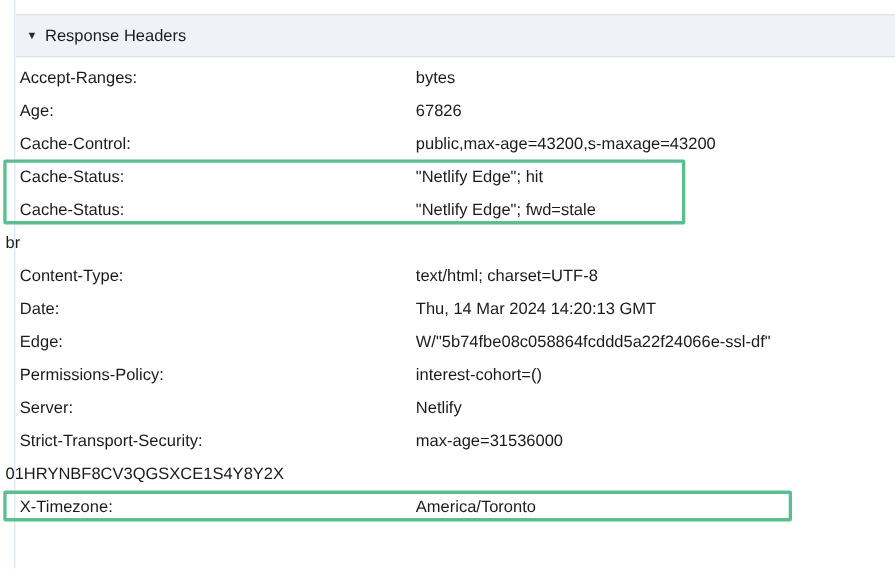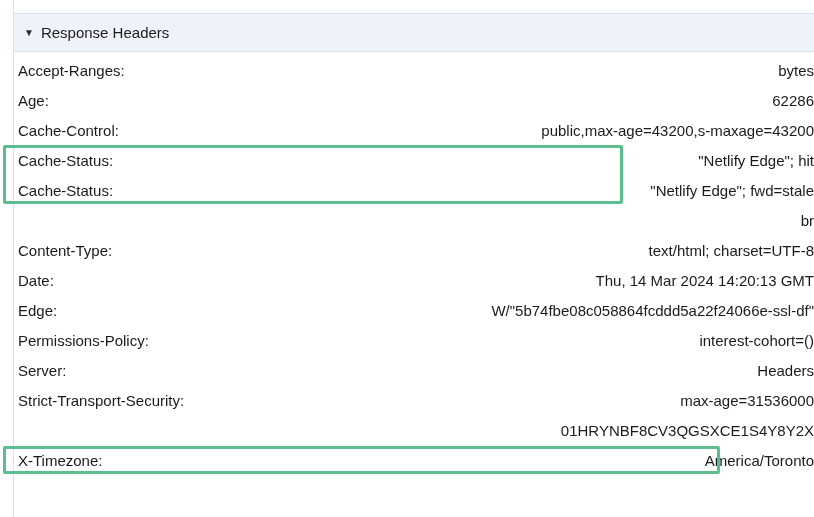--- a/index.html
+++ b/index.html
@@ -37,21 +37,21 @@
   }
 
   .rows { position: absolute; left: 5px; top: 56px; right: 0; }
   .row {
     height: 30px; line-height: 30px;
     font-size: 15px;
     display: flex;
     white-space: nowrap;
   }
   .hname { flex: none; width: 373px; padding-left: 13px; }
-  .hvalue { flex: 1; text-align: right; }
+  .hvalue { flex: 1; }
 
   .hl-box {
     position: absolute;
     border: 3px solid #5abe8e;
     border-radius: 2px;
     pointer-events: none;
   }
   #hl-cache-status { left: 3px; top: 145px; width: 620px; height: 59px; }
   #hl-request-id  { left: 3px; top: 446px; width: 717px; height: 28px; }
 </style>
@@ -67,21 +67,21 @@
     <span>Response Headers</span>
   </div>
 
   <div class="rows" id="rows">
       <div class="row">
         <span class="hname">Accept-Ranges:</span>
         <span class="hvalue">bytes</span>
       </div>
       <div class="row">
         <span class="hname">Age:</span>
-        <span class="hvalue">62286</span>
+        <span class="hvalue">67826</span>
       </div>
       <div class="row">
         <span class="hname">Cache-Control:</span>
         <span class="hvalue">public,max-age=43200,s-maxage=43200</span>
       </div>
       <div class="row">
         <span class="hname">Cache-Status:</span>
         <span class="hvalue">"Netlify Edge"; hit</span>
       </div>
       <div class="row">
@@ -102,21 +102,21 @@
       <div class="row">
         <span class="hname">Edge:</span>
         <span class="hvalue">W/"5b74fbe08c058864fcddd5a22f24066e-ssl-df"</span>
       </div>
       <div class="row">
         <span class="hname">Permissions-Policy:</span>
         <span class="hvalue">interest-cohort=()</span>
       </div>
       <div class="row">
         <span class="hname">Server:</span>
-        <span class="hvalue">Headers</span>
+        <span class="hvalue">Netlify</span>
       </div>
       <div class="row">
         <span class="hname">Strict-Transport-Security:</span>
         <span class="hvalue">max-age=31536000</span>
       </div>
       <div class="row">
         <span class="hvalue">01HRYNBF8CV3QGSXCE1S4Y8Y2X</span>
       </div>
       <div class="row">
         <span class="hname">X-Timezone:</span>

